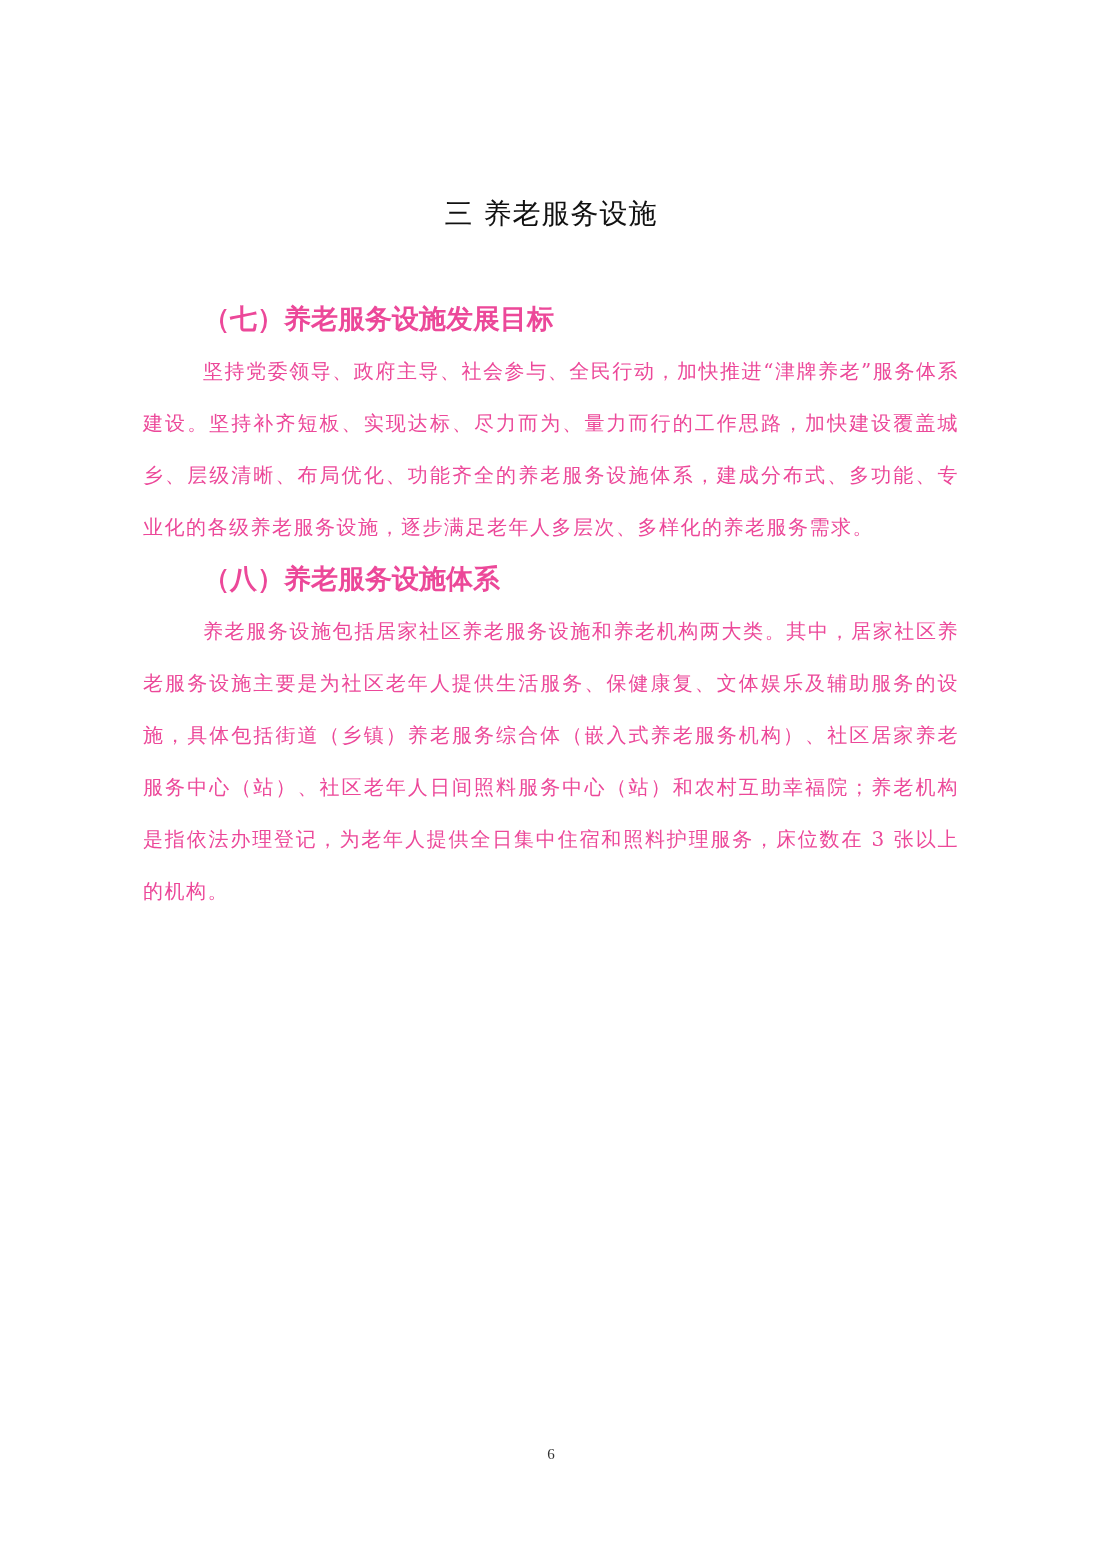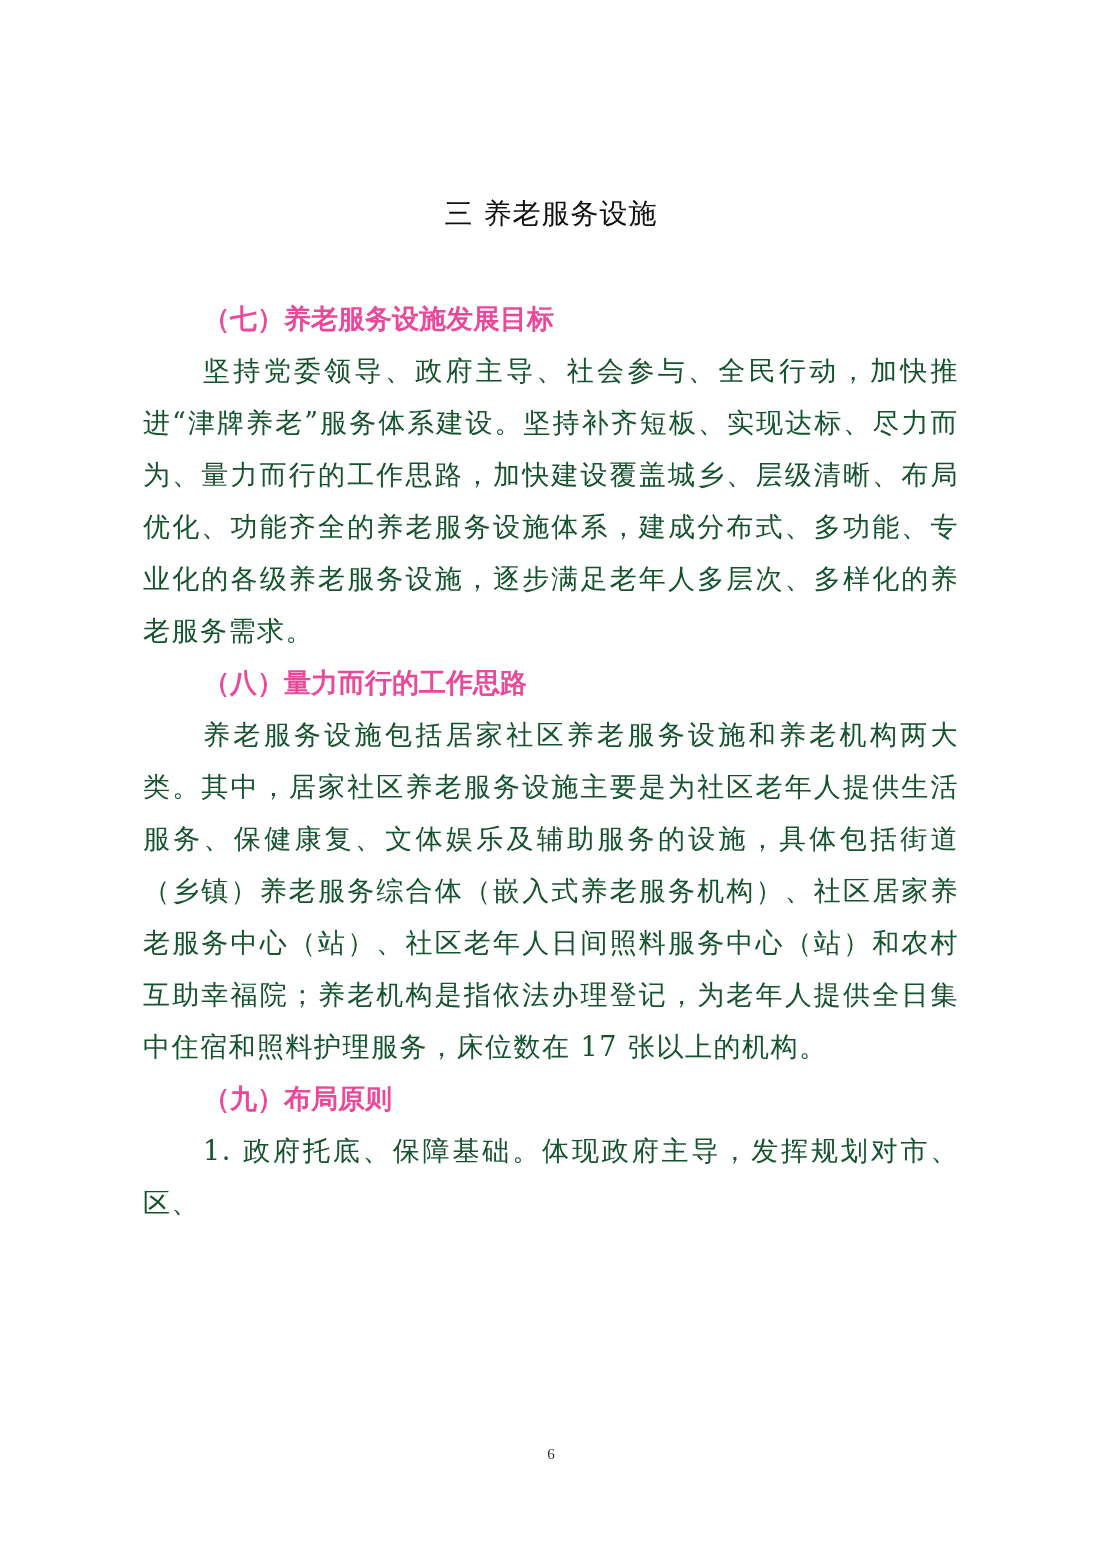--- a/index.html
+++ b/index.html
@@ -42,28 +42,28 @@
       font-family: "DejaVu Sans", "Liberation Sans", sans-serif;
       font-weight: bold;
       font-size: 27px;
       line-height: 52px;
       height: 52px;
       padding-left: 60px;
       color: #ec4899;
       white-space: nowrap;
     }
     .para {
-      font-size: 27px;
+      font-size: 20px;
       line-height: 52px;
       text-indent: 60px;
       text-align: justify;
       text-align-last: left;
       letter-spacing: 1.5px;
       margin: 0;
-      color: #14532d;
+      color: #ec4899;
     }
     .page-number {
       position: absolute;
       left: 0; right: 0;
       top: 1446px;
       text-align: center;
       font-family: "Liberation Serif", "DejaVu Serif", serif;
       font-size: 15px;
       color: #333;
     }
@@ -74,24 +74,20 @@
 <div class="page">
   <div class="chapter-title">三  养老服务设施</div>
 
   <div class="content">
     <div class="section">
       <div class="heading">（七）养老服务设施发展目标</div>
       <p class="para">坚持党委领导、政府主导、社会参与、全民行动，加快推进“津牌养老”服务体系建设。坚持补齐短板、实现达标、尽力而为、量力而行的工作思路，加快建设覆盖城乡、层级清晰、布局优化、功能齐全的养老服务设施体系，建成分布式、多功能、专业化的各级养老服务设施，逐步满足老年人多层次、多样化的养老服务需求。</p>
     </div>
 
     <div class="section">
-      <div class="heading">（八）量力而行的工作思路</div>
-      <p class="para">养老服务设施包括居家社区养老服务设施和养老机构两大类。其中，居家社区养老服务设施主要是为社区老年人提供生活服务、保健康复、文体娱乐及辅助服务的设施，具体包括街道（乡镇）养老服务综合体（嵌入式养老服务机构）、社区居家养老服务中心（站）、社区老年人日间照料服务中心（站）和农村互助幸福院；养老机构是指依法办理登记，为老年人提供全日集中住宿和照料护理服务，床位数在 17 张以上的机构。</p>
+      <div class="heading">（八）养老服务设施体系</div>
+      <p class="para">养老服务设施包括居家社区养老服务设施和养老机构两大类。其中，居家社区养老服务设施主要是为社区老年人提供生活服务、保健康复、文体娱乐及辅助服务的设施，具体包括街道（乡镇）养老服务综合体（嵌入式养老服务机构）、社区居家养老服务中心（站）、社区老年人日间照料服务中心（站）和农村互助幸福院；养老机构是指依法办理登记，为老年人提供全日集中住宿和照料护理服务，床位数在 3 张以上的机构。</p>
     </div>
 
-    <div class="section">
-      <div class="heading">（九）布局原则</div>
-      <p class="para">1. 政府托底、保障基础。体现政府主导，发挥规划对市、区、</p>
-    </div>
   </div>
 
   <div class="page-number">6</div>
 </div>
 
 </body></html>

